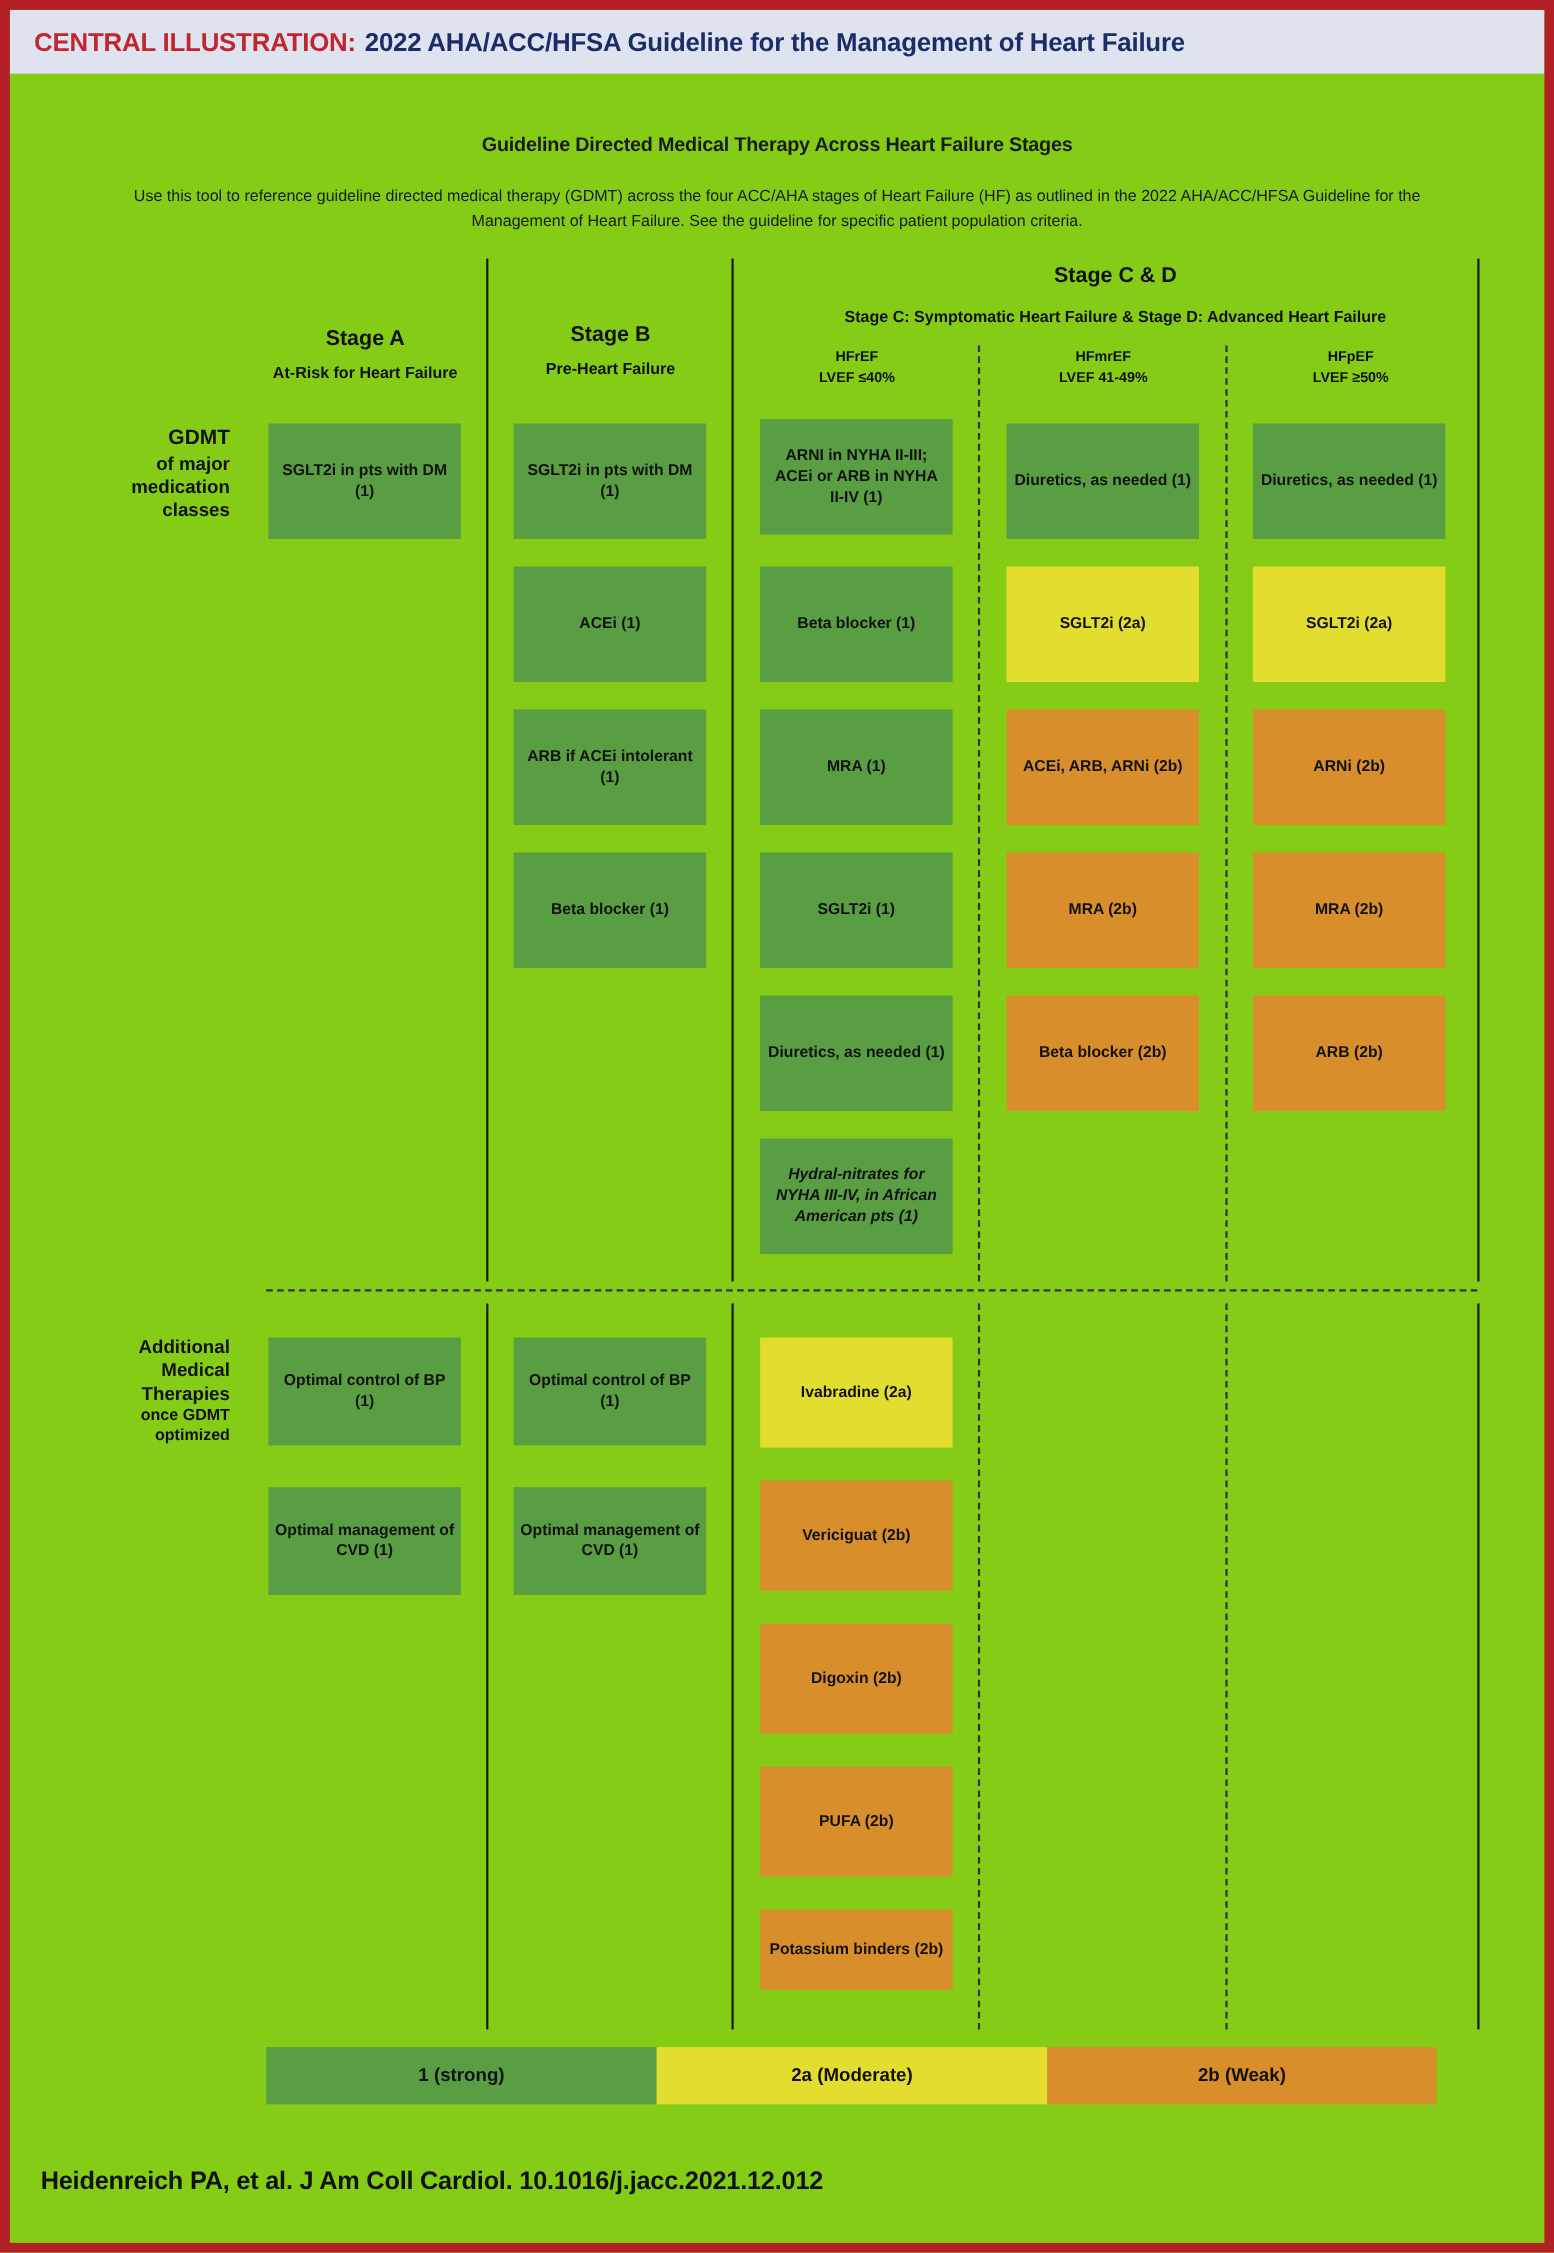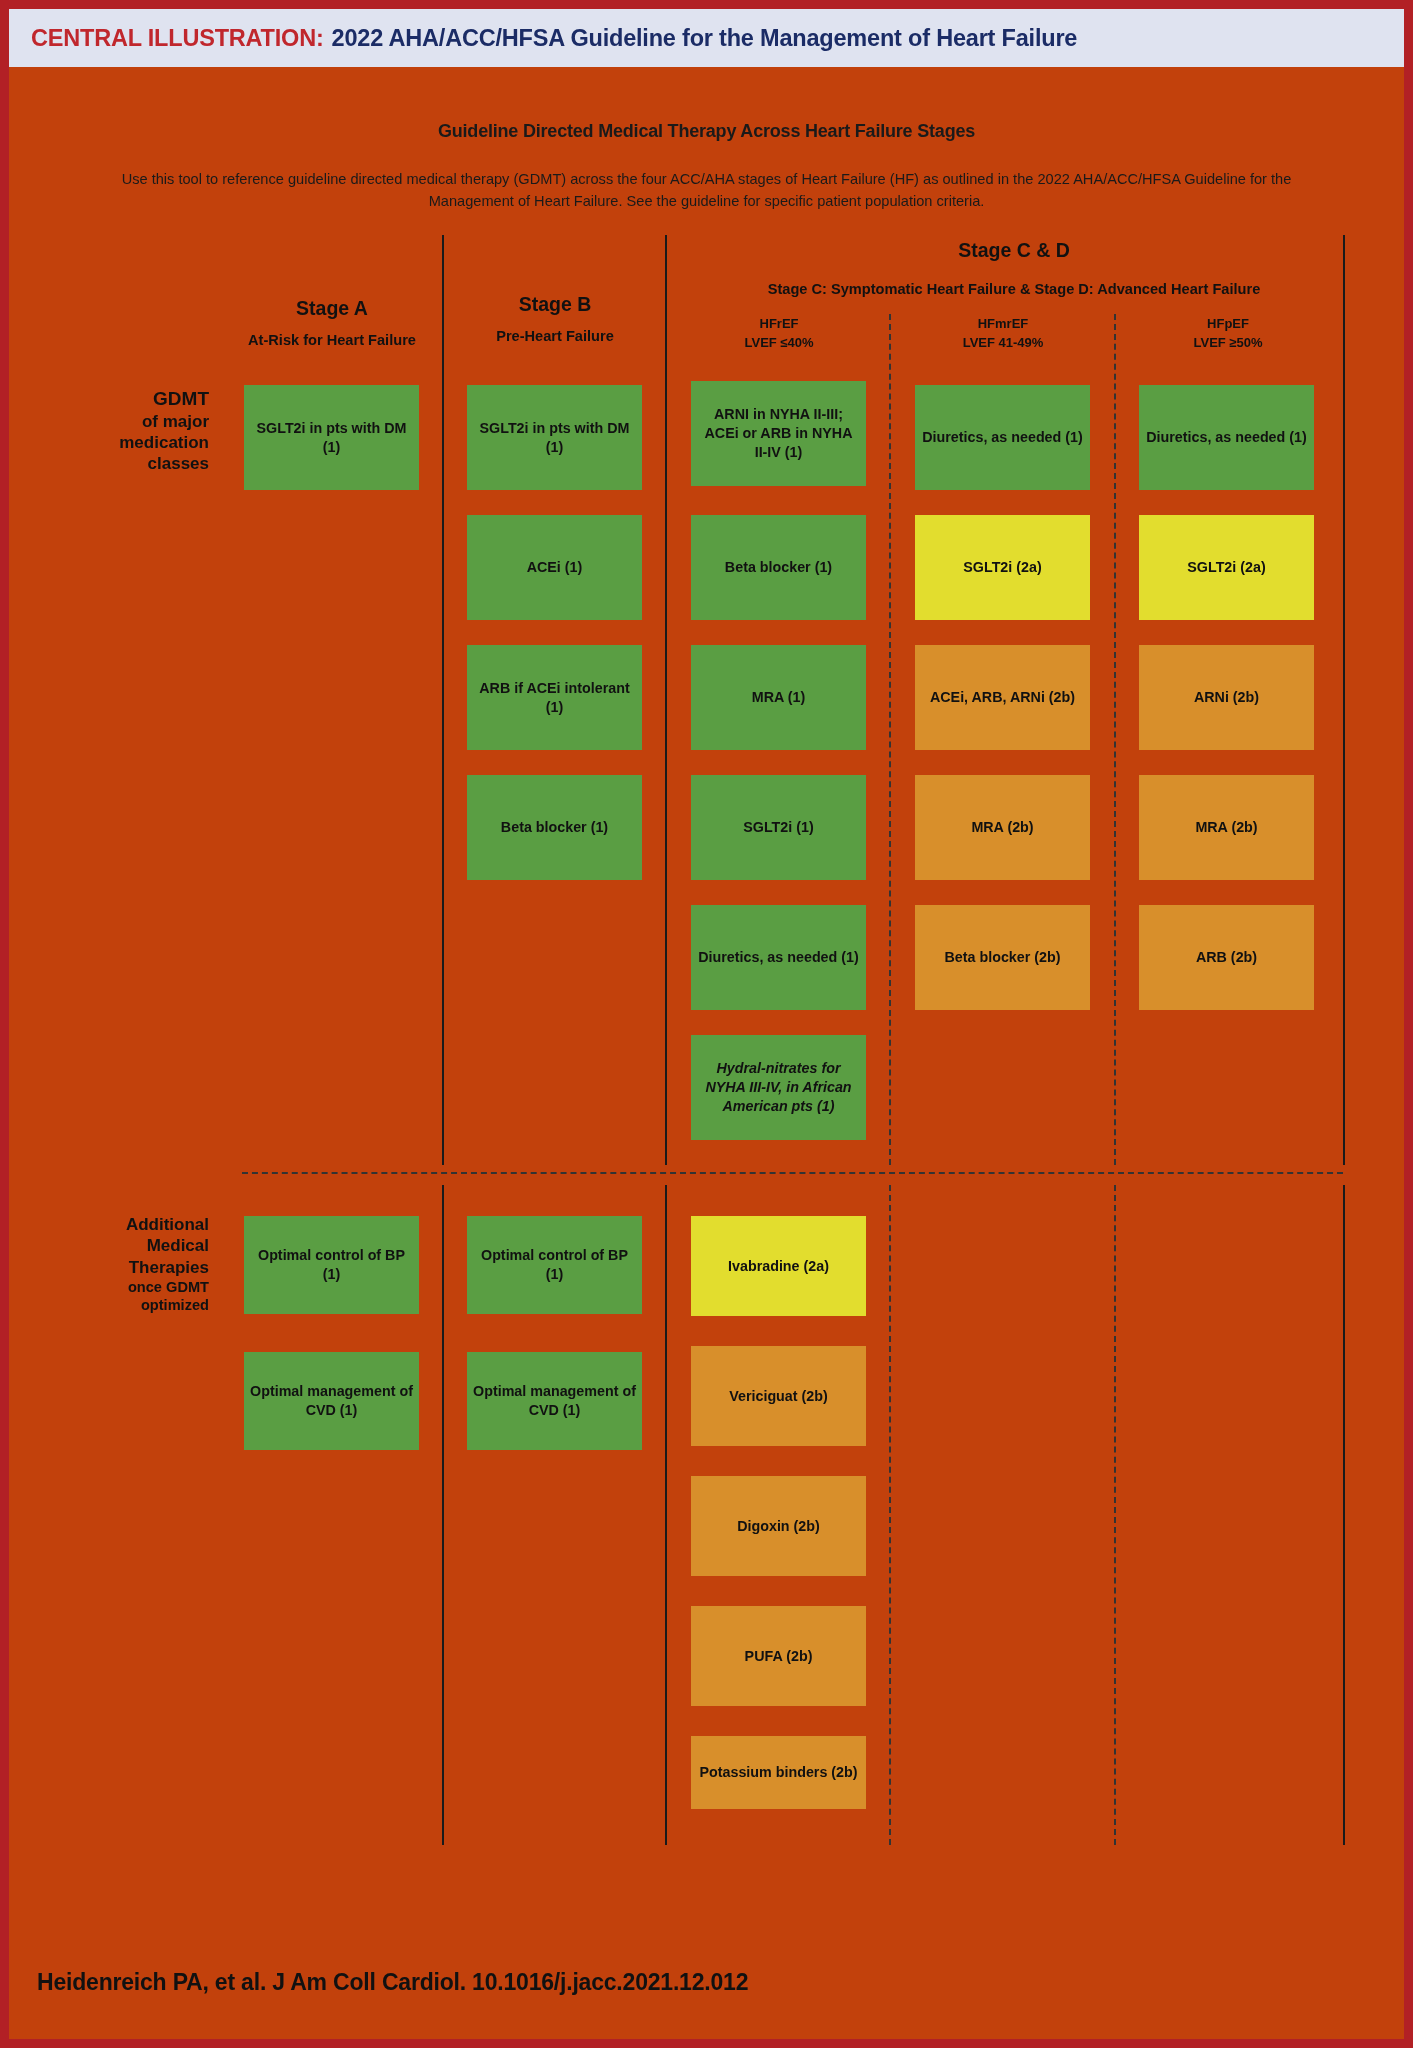--- a/index.html
+++ b/index.html
@@ -6,21 +6,21 @@
   html, body {
     width: 1413px;
     height: 2048px;
     background: #ffffff;
     font-family: "Liberation Sans", sans-serif;
   }
   #page {
     position: relative;
     width: 1413px;
     height: 2048px;
-    background: #c2410c;
+    background: #84cc16;
     border: 9px solid #b22025;
     overflow: hidden;
   }
 
   
   #banner {
     position: absolute;
     left: 0; top: 0;
     width: 1395px;
     height: 58px;
@@ -243,16 +243,21 @@
 
   <div class="box c1" style="left:458px; top:1207px; width:175px; height:98px;">Optimal control of BP (1)</div>
   <div class="box c1" style="left:458px; top:1343px; width:175px; height:98px;">Optimal management of CVD (1)</div>
 
   <div class="box c2a" style="left:682px; top:1207px; width:175px; height:100px;">Ivabradine (2a)</div>
   <div class="box c2b" style="left:682px; top:1337px; width:175px; height:100px;">Vericiguat (2b)</div>
   <div class="box c2b" style="left:682px; top:1467px; width:175px; height:100px;">Digoxin (2b)</div>
   <div class="box c2b" style="left:682px; top:1597px; width:175px; height:100px;">PUFA (2b)</div>
   <div class="box c2b" style="left:682px; top:1727px; width:175px; height:73px;">Potassium binders (2b)</div>
 
+  <div id="legend">
+    <div class="seg s1">1 (strong)</div>
+    <div class="seg s2a">2a (Moderate)</div>
+    <div class="seg s2b">2b (Weak)</div>
+  </div>
 
   <div id="footer">Heidenreich PA, et al. J Am Coll Cardiol. 10.1016/j.jacc.2021.12.012</div>
 
 </div>
 
 </body></html>

